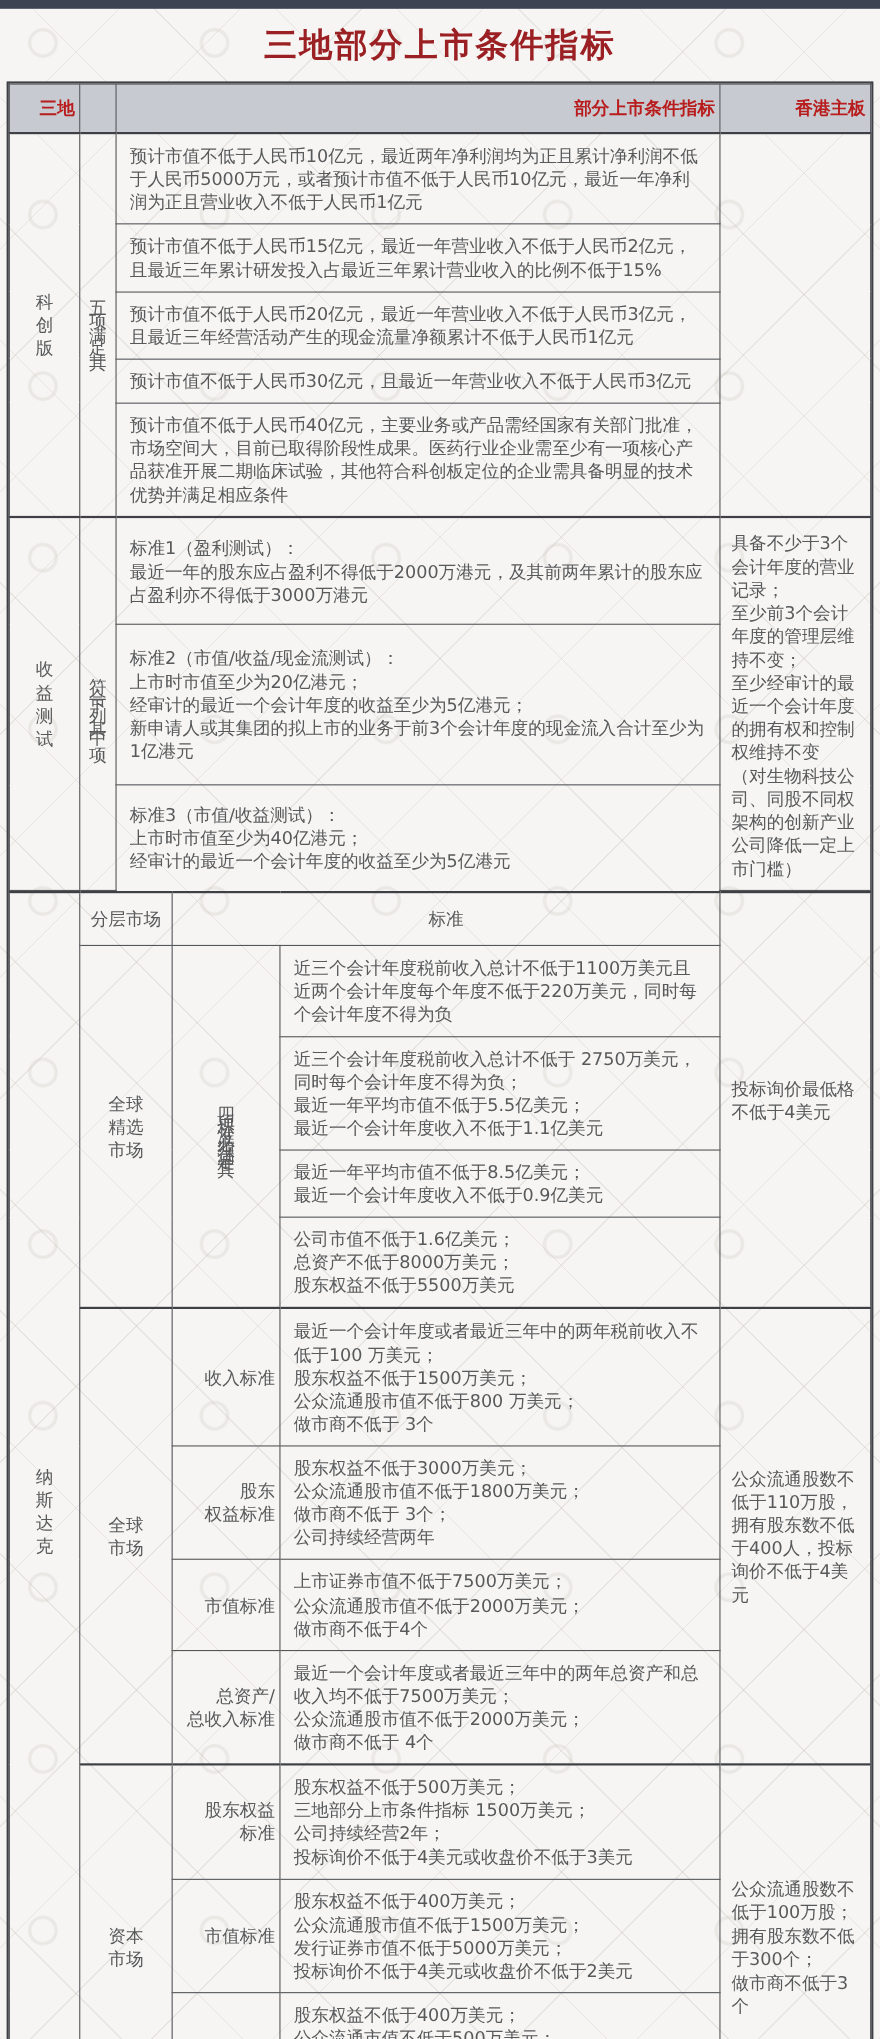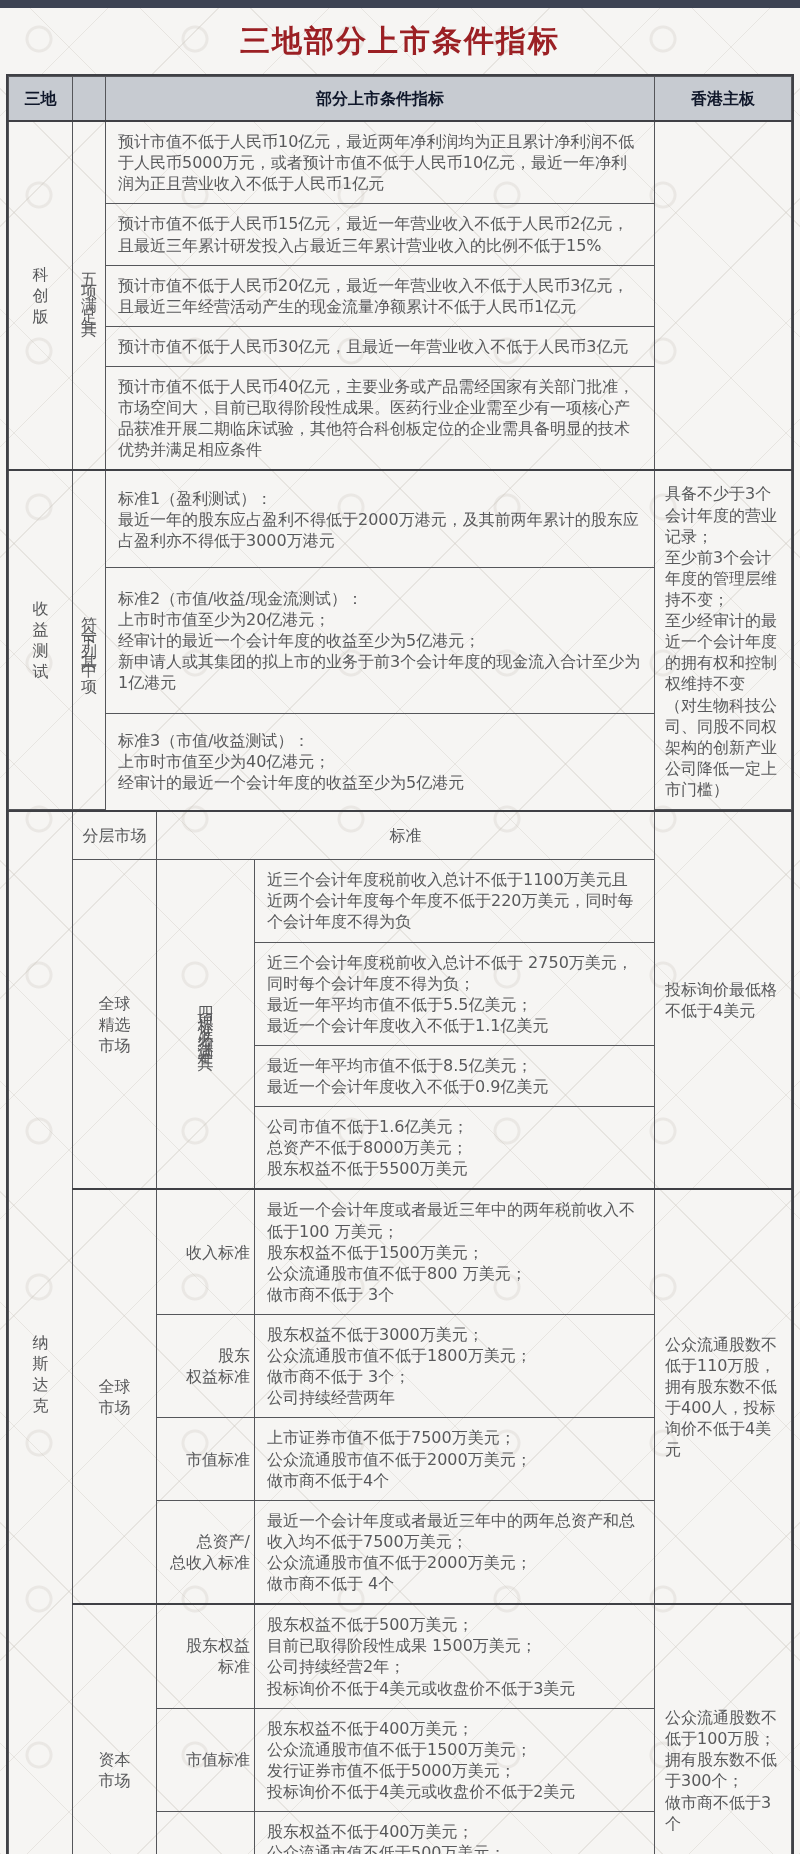--- a/index.html
+++ b/index.html
@@ -12,21 +12,21 @@
       repeating-linear-gradient(-45deg, rgba(203,198,190,.35) 0 1px, transparent 1px 78px);
     background-size:156px 156px, auto, auto;}
   .topbar{height:8px;background:#3d4353;}
   .titlewrap{height:66px;display:flex;align-items:center;justify-content:center;}
   .title{font-size:30px;font-weight:bold;color:#9b2024;letter-spacing:2px;}
   .tbl{width:784px;margin:0 auto;border:2px solid #3f4045;}
   table{border-collapse:collapse;width:784px;table-layout:fixed;}
   td{border:1px solid #55565a;vertical-align:middle;color:#58595b;font-size:16px;line-height:1.32;}
   tr.noB td{border-bottom:none;}
   tr.thick td{border-top-width:2px;border-top-color:#3f4045;}
-  td.head{background:#c7cbd1;color:#0f172a;font-weight:bold;text-align:center;padding:11px 4px;font-size:16px;}
+  td.head{background:#c7cbd1;color:#b91c1c;font-weight:bold;text-align:right;padding:11px 4px;font-size:16px;}
   td.region{text-align:center;padding:4px 18px;}
   td.groupcell{text-align:center;padding:4px 0;}
   .vert{writing-mode:vertical-lr;text-orientation:upright;margin:0 auto;line-height:1;}
   .ls12{letter-spacing:12px;}
   .ls8{letter-spacing:9px;}
   .ls6{letter-spacing:6px;}
   td.txt{padding:9px 12px;white-space:pre-line;vertical-align:middle;}
   td.common{padding:9px 10px;white-space:pre-line;vertical-align:middle;}
   td.common.top{vertical-align:top;padding-top:12px;}
   td.sublabel{text-align:right;padding:4px 4px;white-space:pre-line;}
@@ -173,21 +173,21 @@
         <td class="txt">最近一个会计年度或者最近三年中的两年总资产和总收入均不低于7500万美元；
 公众流通股市值不低于2000万美元；
 做市商不低于 4个</td>
       </tr>
 
       <tr class="thick">
         <td class="region" rowspan="3">资本市场</td>
         <td class="sublabel">股东权益
 标准</td>
         <td class="txt">股东权益不低于500万美元；
-目前已取得阶段性成果 1500万美元；
+三地部分上市条件指标 1500万美元；
 公司持续经营2年；
 投标询价不低于4美元或收盘价不低于3美元</td>
         <td class="common" rowspan="3">公众流通股数不低于100万股；
 拥有股东数不低于300个；
 做市商不低于3个</td>
       </tr>
       <tr>
         <td class="sublabel">市值标准</td>
         <td class="txt">股东权益不低于400万美元；
 公众流通股市值不低于1500万美元；

